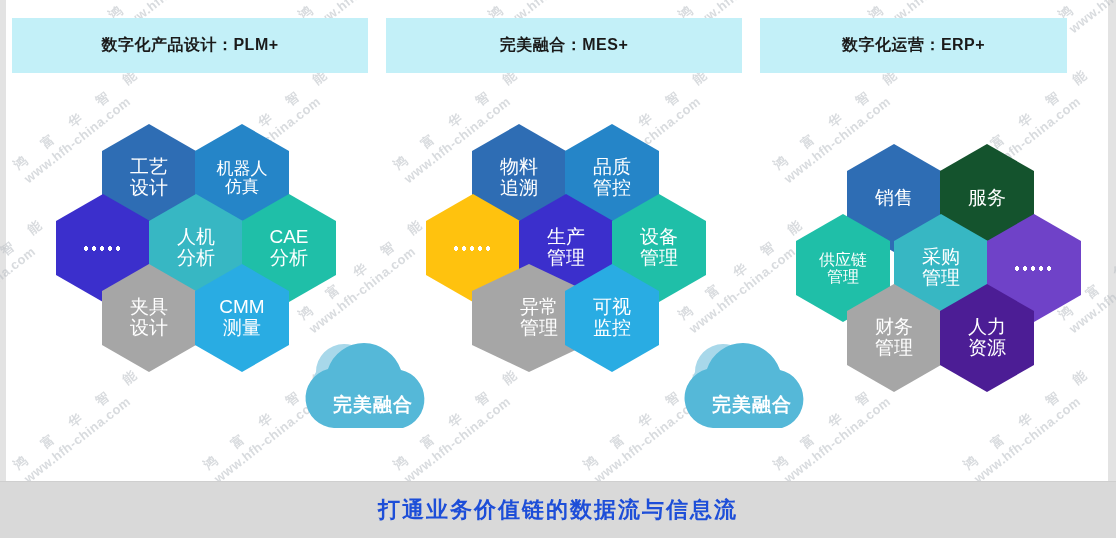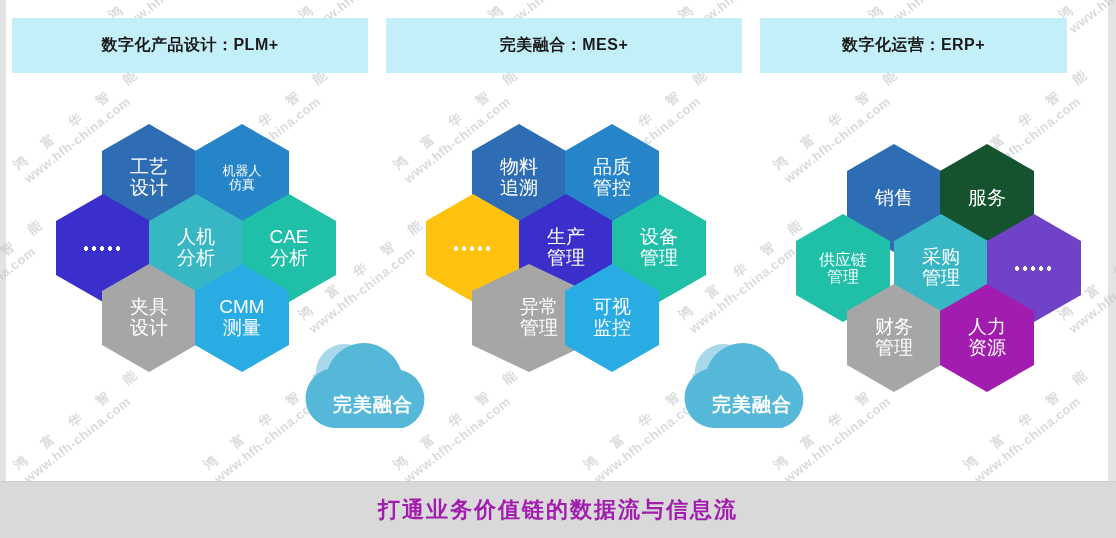--- a/index.html
+++ b/index.html
@@ -33,38 +33,38 @@
   #cl0{left:50px;top:124px;width:300px;height:250px;}
   #cl1{left:420px;top:124px;width:300px;height:250px;}
   #cl2{left:795px;top:144px;width:300px;height:250px;}
 
   .hex{position:absolute;width:94px;height:108px;
        clip-path:polygon(50% 0%,100% 25%,100% 75%,50% 100%,0% 75%,0% 25%);
        display:flex;flex-direction:column;align-items:center;justify-content:center;
        color:#ffffff;font-weight:400;line-height:1.08;text-align:center;}
   .hex .l{display:block;}
   .hex.sz1 .l{font-size:19px;}
-  .hex.sz2 .l{font-size:13px;}
+  .hex.sz2 .l{font-size:17px;}
   .hex.sz3 .l{font-size:16px;}
   .hex.dots{font-size:0;}
   .hex.dots::after{content:"";display:block;width:42px;height:5px;
     background:radial-gradient(circle closest-side,#fff 94%,transparent 96%);
     background-size:8px 5px;background-repeat:repeat-x;}
 
   
   .cloud{position:absolute;z-index:18;width:150px;height:98px;}
   #cloudA{left:298px;top:336px;}
   #cloudB{left:677px;top:336px;}
   .cloud .ctext{position:absolute;left:0;right:0;top:56px;text-align:center;
     color:#fff;font-size:19px;font-weight:700;letter-spacing:1px;z-index:2;}
 
   
   #banner{position:absolute;left:0;bottom:0;width:1116px;height:56px;background:#d9d9d9;
     display:flex;align-items:center;justify-content:center;z-index:30;}
-  #banner span{font-size:22px;font-weight:700;color:#a21caf;letter-spacing:2px;}
+  #banner span{font-size:22px;font-weight:700;color:#1d4ed8;letter-spacing:2px;}
   #banner-top-rule{position:absolute;left:0;bottom:56px;width:1116px;height:1px;
     background:#cfcfcf;z-index:30;}
   .edge{position:absolute;background:#e3e3e3;z-index:2;}
   #edgeL{left:0;top:0;width:6px;height:482px;}
   #edgeR{right:0;top:0;width:8px;height:482px;}
 </style>
 </head>
 <body>
 
 <div id="stage">
@@ -284,21 +284,21 @@
       </div>
       <div class="hex sz1" style="left: 99px; top: 70px; background: rgb(55, 183, 195);">
         <span class="l">采购</span>
         <span class="l">管理</span>
       </div>
       <div class="hex sz1 dots" style="left: 192px; top: 70px; background: rgb(111, 66, 200);"></div>
       <div class="hex sz1" style="left: 52px; top: 140px; background: rgb(166, 166, 166);">
         <span class="l">财务</span>
         <span class="l">管理</span>
       </div>
-      <div class="hex sz1" style="left: 145px; top: 140px; background: #a21caf;">
+      <div class="hex sz1" style="left: 145px; top: 140px; background: #4c1d95;">
         <span class="l">人力</span>
         <span class="l">资源</span>
       </div>
     </div>
 
   <div class="cloud" id="cloudA">
     <svg width="150" height="98" viewBox="0 0 150 98">
       <path d="M18 36 a28 28 0 0 1 28 -28 a30 30 0 0 1 26 15 a26 26 0 0 1 -2 41 H22 a22 22 0 0 1 -4 -28 Z" fill="#a8d8ea"></path>
       <path d="M36 92 a30 30 0 0 1 -6 -59 a38 38 0 0 1 36 -26 a40 40 0 0 1 37 27 a30 30 0 0 1 2 58 Z" fill="#55b8d8"></path>
     </svg>

